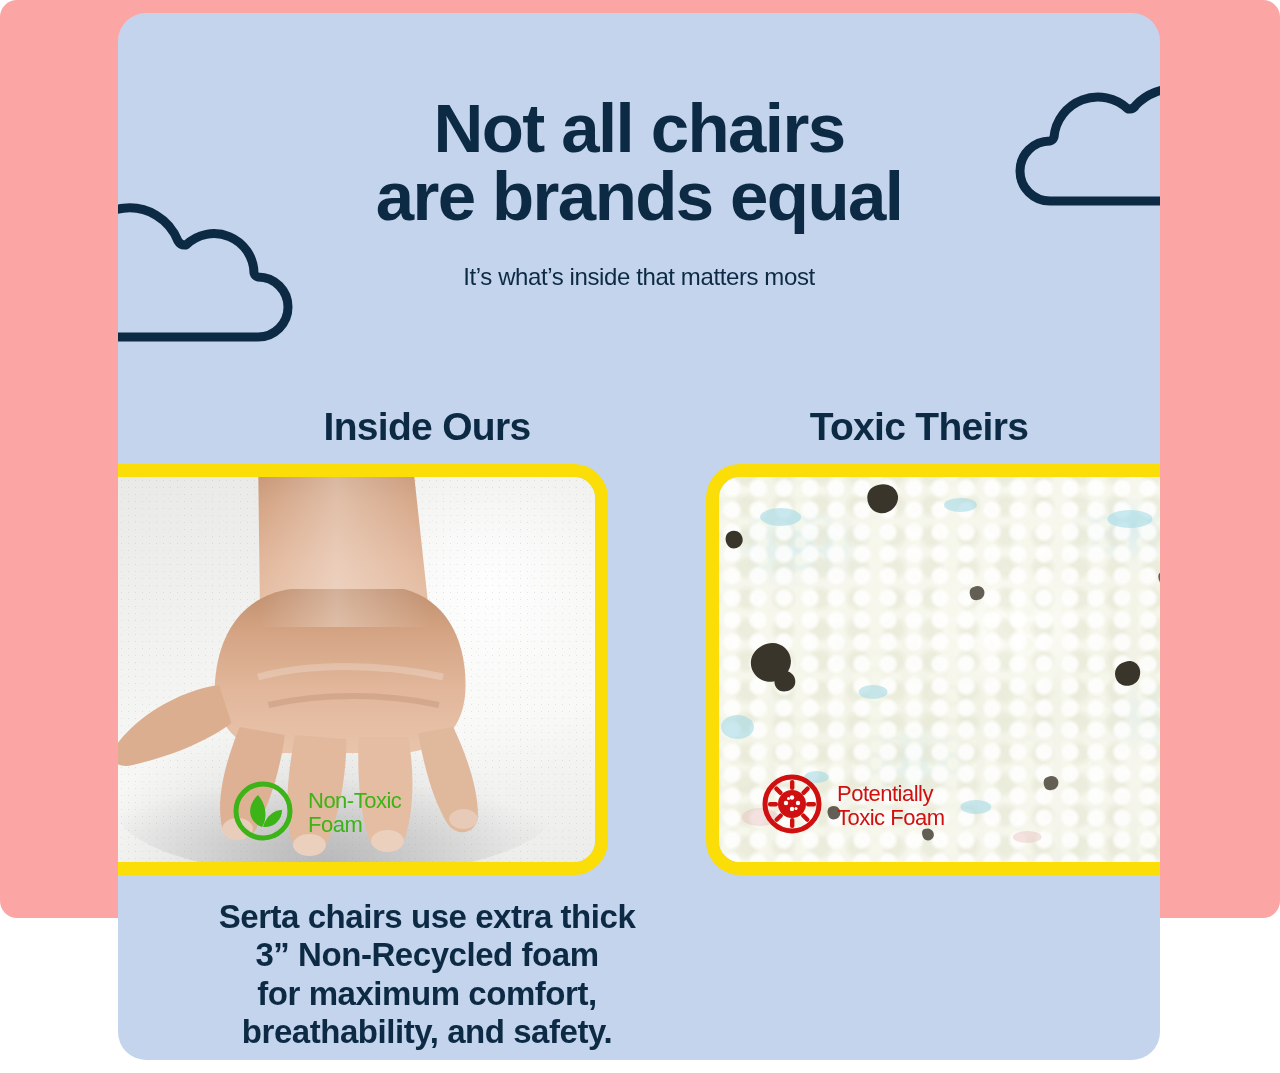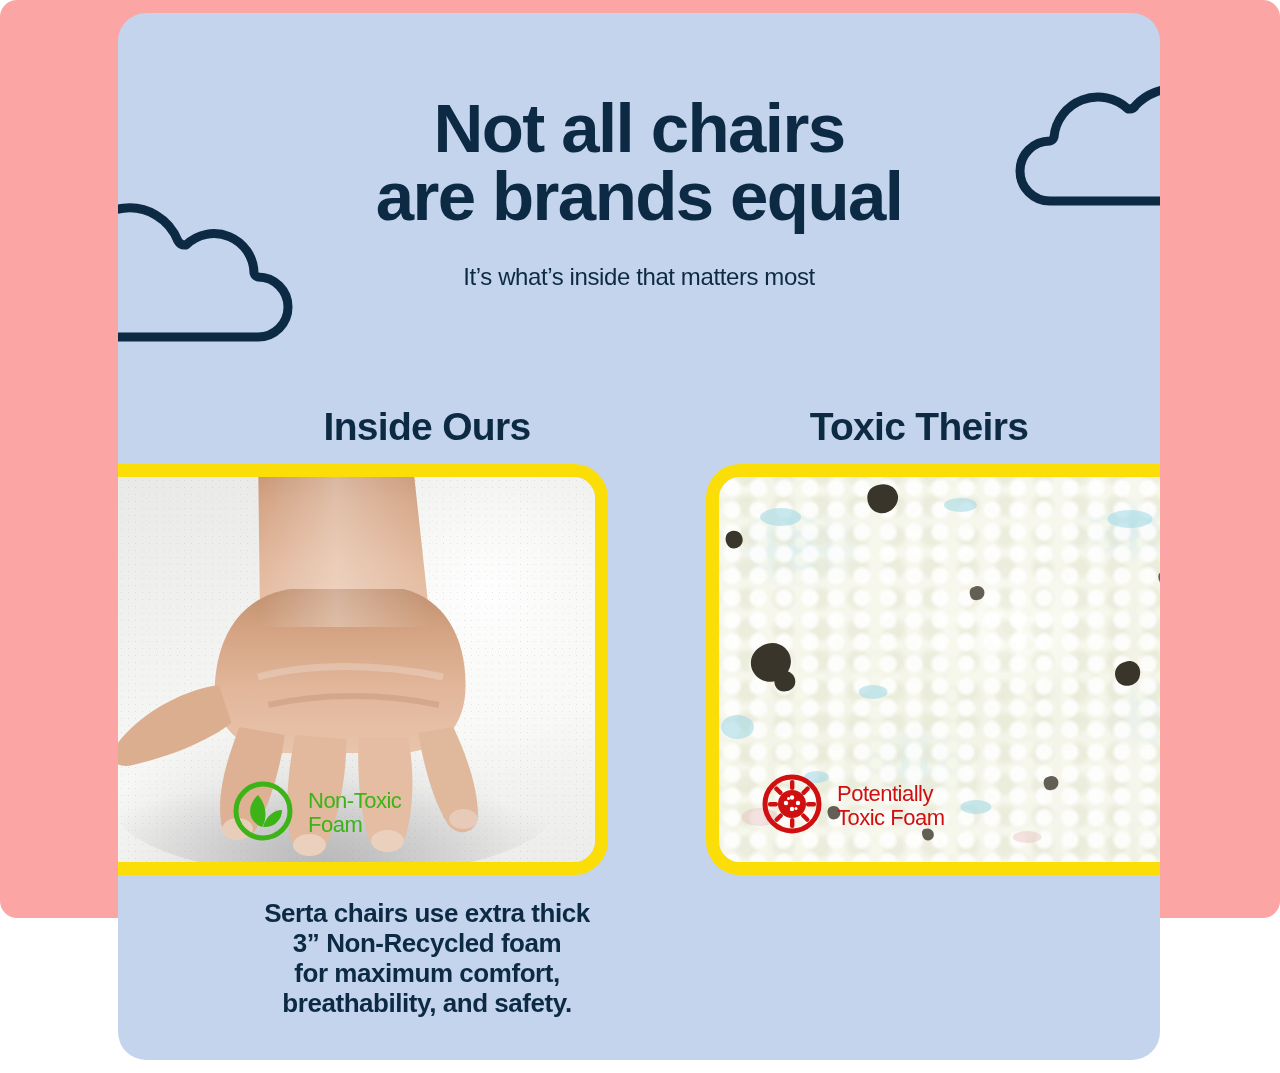--- a/index.html
+++ b/index.html
@@ -184,21 +184,21 @@
     white-space: pre-line;
   }
   .badge-text.green { color: #3cb317; }
   .badge-text.red   { color: #d01010; }
 
   
   .caption {
     position: absolute;
     top: 885px;
     color: #0c2a44;
-    font-size: 26px;
+    font-size: 33px;
     font-weight: 700;
     line-height: 1.16;
     letter-spacing: -0.45px;
     text-align: center;
     white-space: pre-line;
   }
   .caption.left  { left:  36px; width: 546px; }
   .caption.right { left: 538px; width: 546px; }
 </style>
 </head>

